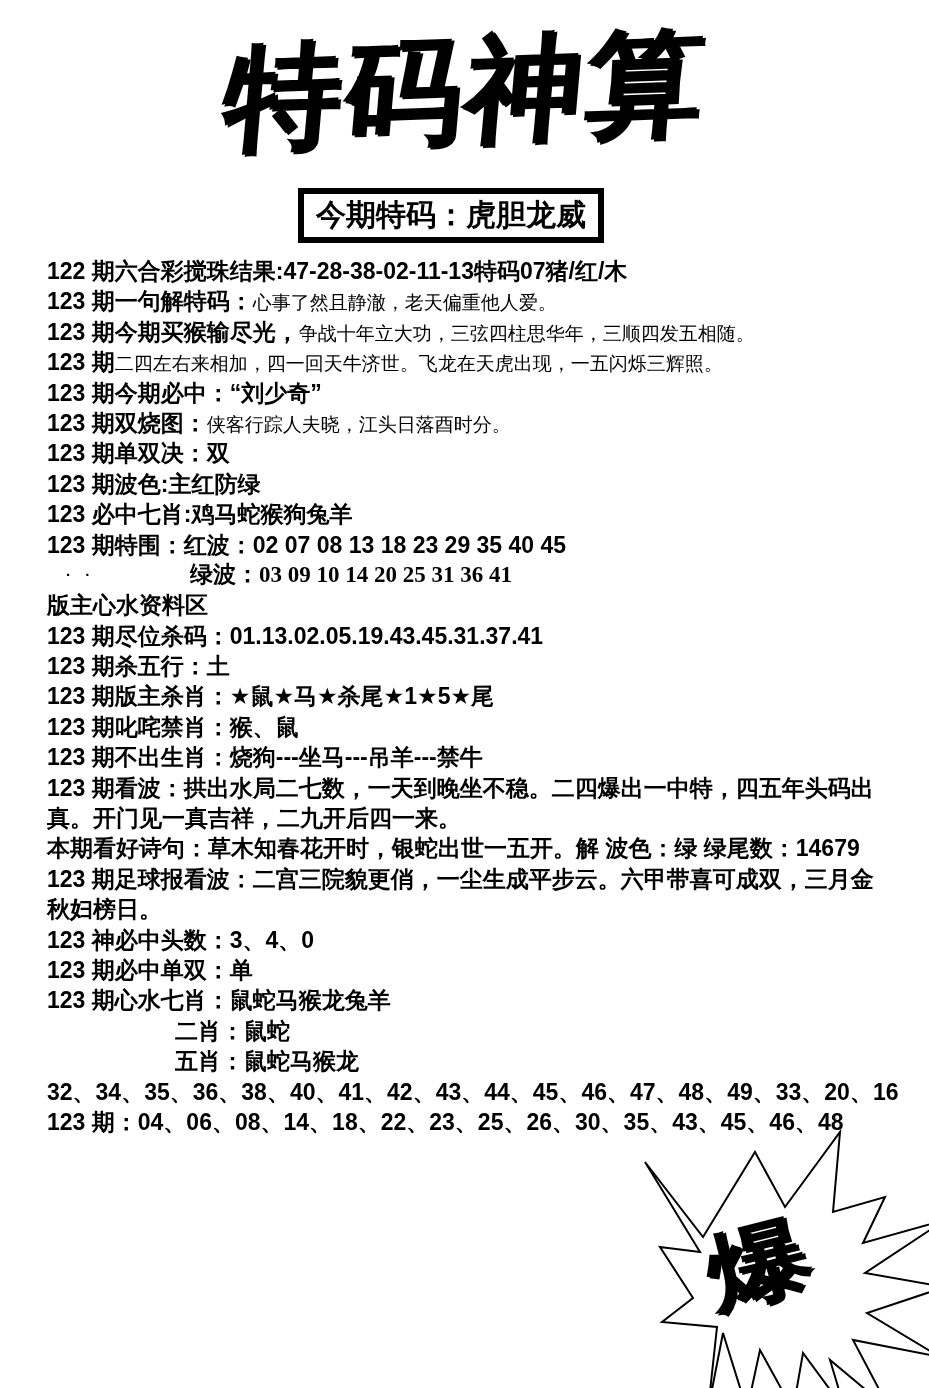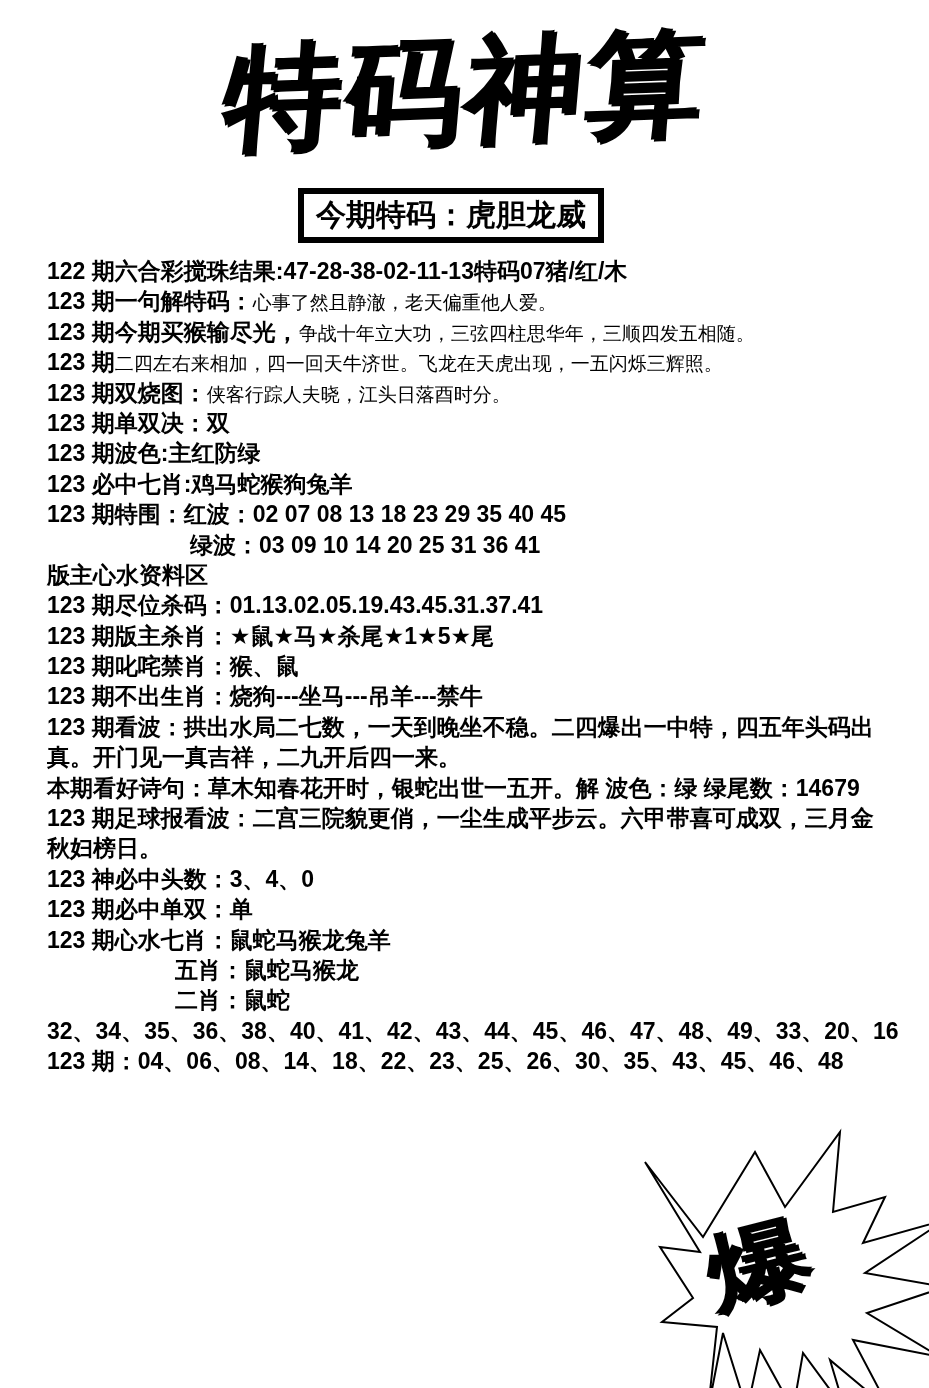--- a/index.html
+++ b/index.html
@@ -20,21 +20,21 @@
     position:absolute;left:298px;top:188px;z-index:4;
     border:6px solid #000000;background:#fff;padding:1px 12px;
     font-size:30px;font-weight:bold;white-space:nowrap;
   }
   .bodytext{position:absolute;left:47px;top:256px;width:875px;z-index:2;}
   .ln{
     white-space:nowrap;height:30.4px;line-height:30.4px;
     font-size:23px;font-weight:bold;
   }
   .ln .lr{font-size:19px;font-weight:normal;margin-top:9px;}
-  .indent-a{padding-left:143px;}
+  .indent-a{padding-left:143px;font-family:Liberation Serif, serif;}
   .indent-b{padding-left:128px;}
   .gutter-dots{
     position:absolute;left:66px;top:566px;z-index:2;
     font-size:15px;font-weight:bold;letter-spacing:5px;
   }
   .burst-svg{position:absolute;left:600px;top:1100px;z-index:1;}
   .burst-svg polygon{fill:#ffffff;stroke:#000000;stroke-width:2;}
   .burst-label{
     position:absolute;left:716px;top:1222px;z-index:3;
     font-size:86px;font-weight:bold;line-height:1;
@@ -55,41 +55,43 @@
     <span>今期特码：虎胆龙威</span>
   </div>
 
   <div class="gutter-dots">· ·</div>
 
   <div class="bodytext">
     <div class="ln"><span class="lb">122 期六合彩搅珠结果:47-28-38-02-11-13特码07猪/红/木</span><span class="lr"></span></div>
     <div class="ln"><span class="lb">123 期一句解特码：</span><span class="lr">心事了然且静澈，老天偏重他人爱。</span></div>
     <div class="ln"><span class="lb">123 期今期买猴输尽光，</span><span class="lr">争战十年立大功，三弦四柱思华年，三顺四发五相随。</span></div>
     <div class="ln"><span class="lb">123 期</span><span class="lr">二四左右来相加，四一回天牛济世。飞龙在天虎出现，一五闪烁三辉照。</span></div>
+    <div class="ln"><span class="lb">123 期今期必中：“刘少奇”</span><span class="lr"></span></div>
     <div class="ln"><span class="lb">123 期双烧图：</span><span class="lr">侠客行踪人夫晓，江头日落酉时分。</span></div>
     <div class="ln"><span class="lb">123 期单双决：双</span><span class="lr"></span></div>
     <div class="ln"><span class="lb">123 期波色:主红防绿</span><span class="lr"></span></div>
     <div class="ln"><span class="lb">123 必中七肖:鸡马蛇猴狗兔羊</span><span class="lr"></span></div>
     <div class="ln"><span class="lb">123 期特围：红波：02 07 08 13 18 23 29 35 40 45</span><span class="lr"></span></div>
     <div class="ln indent-a"><span class="lb">绿波：03 09 10 14 20 25 31 36 41</span><span class="lr"></span></div>
     <div class="ln"><span class="lb">版主心水资料区</span><span class="lr"></span></div>
     <div class="ln"><span class="lb">123 期尽位杀码：01.13.02.05.19.43.45.31.37.41</span><span class="lr"></span></div>
+    <div class="ln"><span class="lb">123 期杀五行：土</span><span class="lr"></span></div>
     <div class="ln"><span class="lb">123 期版主杀肖：★鼠★马★杀尾★1★5★尾</span><span class="lr"></span></div>
     <div class="ln"><span class="lb">123 期叱咤禁肖：猴、鼠</span><span class="lr"></span></div>
     <div class="ln"><span class="lb">123 期不出生肖：烧狗---坐马---吊羊---禁牛</span><span class="lr"></span></div>
     <div class="ln"><span class="lb">123 期看波：拱出水局二七数，一天到晚坐不稳。二四爆出一中特，四五年头码出</span><span class="lr"></span></div>
     <div class="ln"><span class="lb">真。开门见一真吉祥，二九开后四一来。</span><span class="lr"></span></div>
     <div class="ln"><span class="lb">本期看好诗句：草木知春花开时，银蛇出世一五开。解 波色：绿 绿尾数：14679</span><span class="lr"></span></div>
     <div class="ln"><span class="lb">123 期足球报看波：二宫三院貌更俏，一尘生成平步云。六甲带喜可成双，三月金</span><span class="lr"></span></div>
     <div class="ln"><span class="lb">秋妇榜日。</span><span class="lr"></span></div>
     <div class="ln"><span class="lb">123 神必中头数：3、4、0</span><span class="lr"></span></div>
     <div class="ln"><span class="lb">123 期必中单双：单</span><span class="lr"></span></div>
     <div class="ln"><span class="lb">123 期心水七肖：鼠蛇马猴龙兔羊</span><span class="lr"></span></div>
+    <div class="ln indent-b"><span class="lb">二肖：鼠蛇</span><span class="lr"></span></div>
     <div class="ln indent-b"><span class="lb">五肖：鼠蛇马猴龙</span><span class="lr"></span></div>
-    <div class="ln indent-b"><span class="lb">二肖：鼠蛇</span><span class="lr"></span></div>
     <div class="ln"><span class="lb">32、34、35、36、38、40、41、42、43、44、45、46、47、48、49、33、20、16</span><span class="lr"></span></div>
     <div class="ln"><span class="lb">123 期：04、06、08、14、18、22、23、25、26、30、35、43、45、46、48</span><span class="lr"></span></div>
   </div>
 
   <svg class="burst-svg" width="350" height="310" viewBox="0 0 350 310">
     <polygon points="45,62 103,137 155,52 185,107 240,32 233,112 285,97 263,143 345,120 265,173 345,187 267,213 340,257 253,240 290,310 230,260 245,310 203,253 193,310 160,250 147,310 123,233 108,310 117,227 62,222 93,198 60,147 100,152"></polygon>
   </svg>
 
   <div class="burst-label">爆</div>
 

